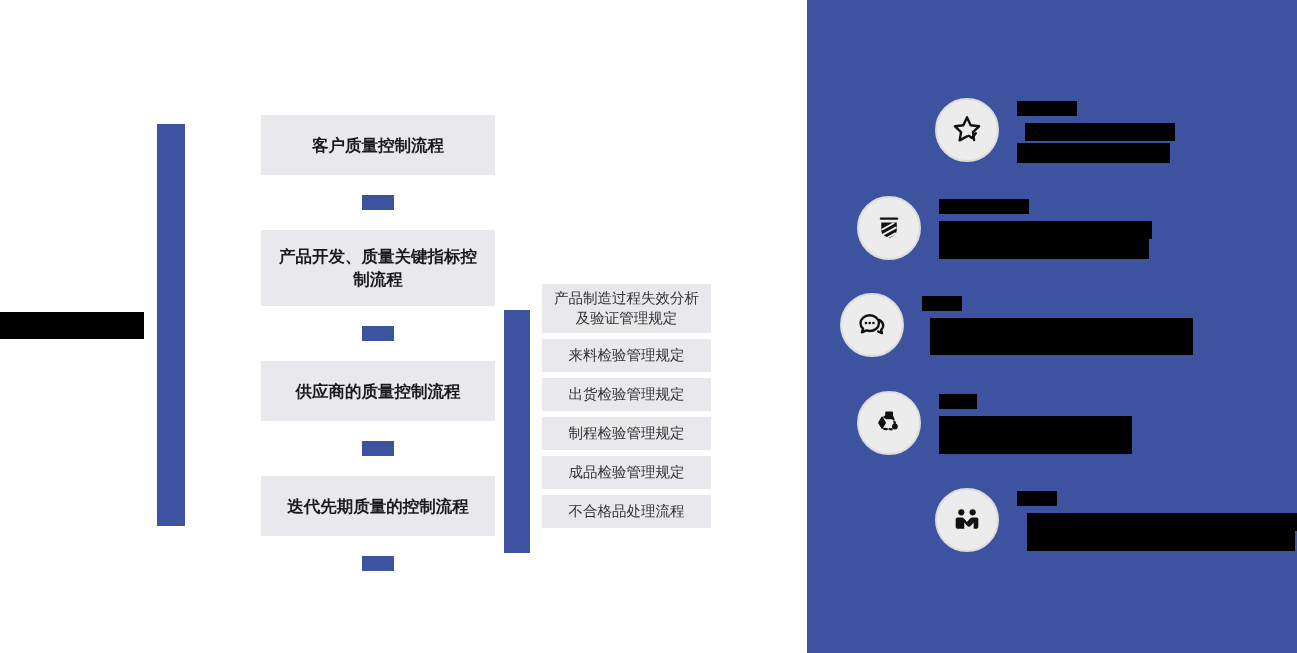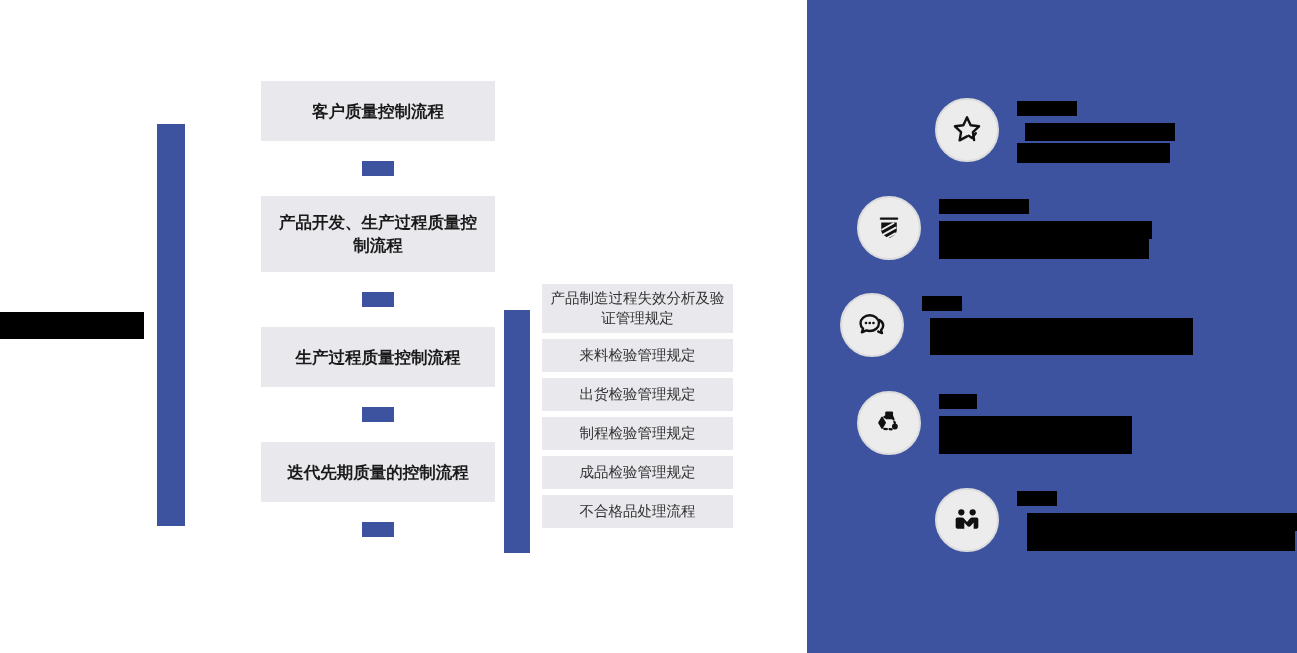--- a/index.html
+++ b/index.html
@@ -43,21 +43,21 @@
     top: 310px;
     width: 26px;
     height: 243px;
     background: #3d53a0;
   }
 
   
   .flow-col {
     position: absolute;
     left: 261px;
-    top: 81px;
+    top: 115px;
     width: 234px;
   }
   .flow-box {
     width: 234px;
     background: #e8e8ed;
     color: #1a1a1a;
     font-weight: bold;
     font-size: 16.5px;
     line-height: 1.38;
     display: flex;
@@ -83,21 +83,21 @@
   }
 
   
   .doc-col {
     position: absolute;
     left: 542px;
     top: 284px;
     width: 169px;
   }
   .doc-box {
-    width: 191px;
+    width: 169px;
     background: #e8e8ed;
     color: #333333;
     font-size: 14.5px;
     line-height: 1.35;
     display: flex;
     align-items: center;
     justify-content: center;
     text-align: center;
     box-sizing: border-box;
     margin-bottom: 6px;
@@ -176,29 +176,29 @@
 
     <div class="flow-box h1">
       <span>客户质量控制流程</span>
     </div>
 
     <div class="flow-connector">
       <div class="chip"></div>
     </div>
 
     <div class="flow-box h2">
-      <span>产品开发、生产过程质量控制流程</span>
+      <span>产品开发、质量关键指标控制流程</span>
     </div>
 
     <div class="flow-connector">
       <div class="chip"></div>
     </div>
 
     <div class="flow-box h1">
-      <span>生产过程质量控制流程</span>
+      <span>供应商的质量控制流程</span>
     </div>
 
     <div class="flow-connector">
       <div class="chip"></div>
     </div>
 
     <div class="flow-box h1">
       <span>迭代先期质量的控制流程</span>
     </div>
 

